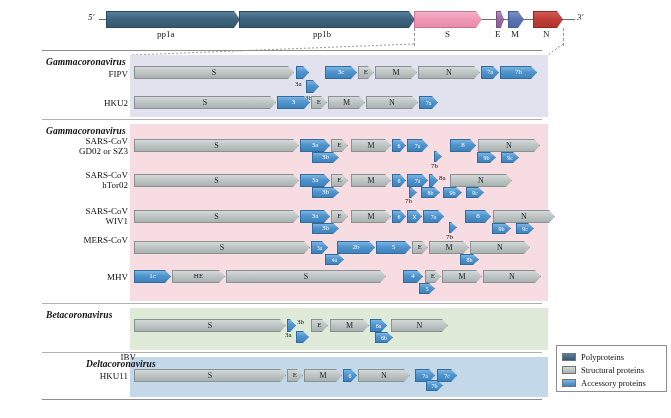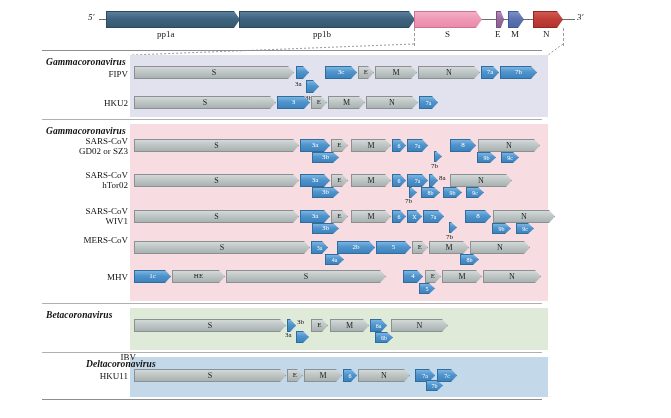--- a/index.html
+++ b/index.html
@@ -285,14 +285,28 @@
     <div class="gene struct" style="left:134px;top:369px;width:152px;height:13px;">S</div>
     <div class="gene struct small" style="left:287px;top:369px;width:16px;height:13px;">E</div>
     <div class="gene struct" style="left:304px;top:369px;width:38px;height:13px;">M</div>
     <div class="gene acc tiny" style="left:343px;top:369px;width:14px;height:13px;">6</div>
     <div class="gene struct" style="left:358px;top:369px;width:52px;height:13px;">N</div>
     <div class="gene acc tiny" style="left:415px;top:369px;width:20px;height:13px;">7a</div>
     <div class="gene acc tiny" style="left:426px;top:380px;width:17px;height:11px;">7b</div>
     <div class="gene acc tiny" style="left:437px;top:369px;width:20px;height:13px;">7c</div>
   </div>
 
+  <div class="legend">
+    <div class="legrow">
+      <span class="legsw poly"></span>
+      <span class="legtxt">Polyproteins</span>
+    </div>
+    <div class="legrow">
+      <span class="legsw struct"></span>
+      <span class="legtxt">Structural proteins</span>
+    </div>
+    <div class="legrow">
+      <span class="legsw acc"></span>
+      <span class="legtxt">Accessory proteins</span>
+    </div>
+  </div>
 
 </div>
 
 </body></html>

